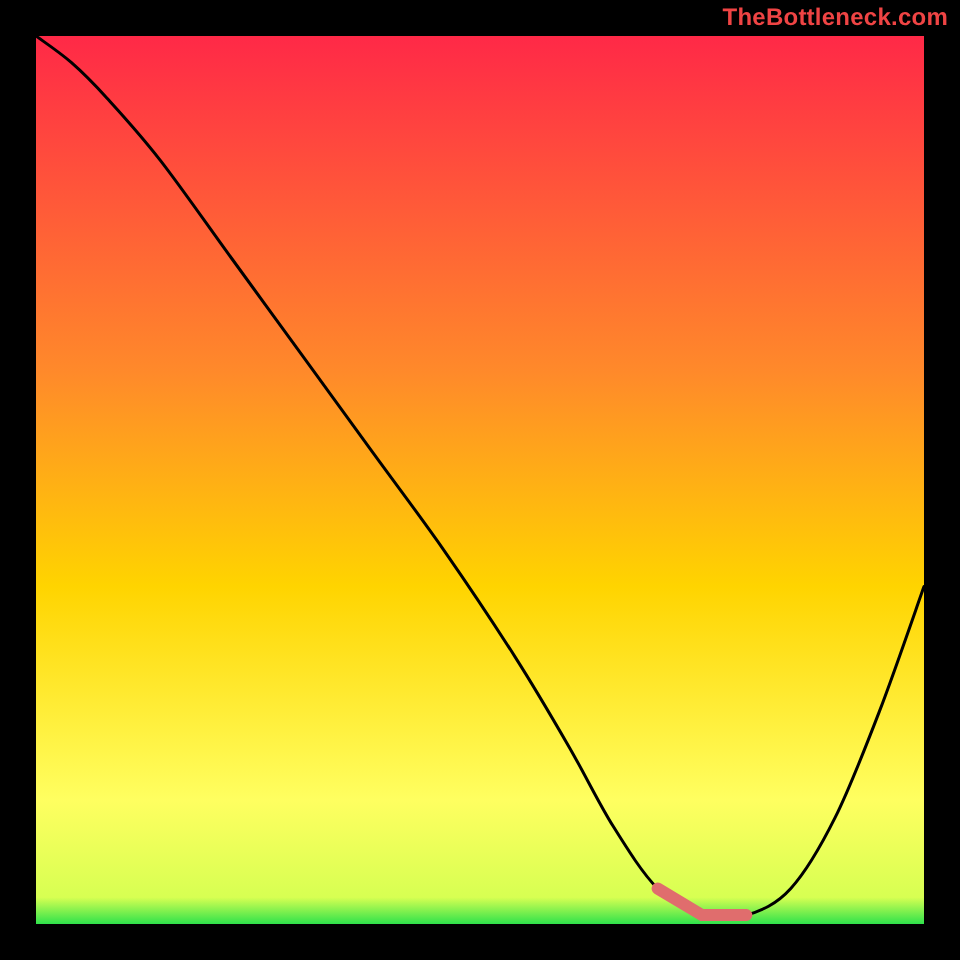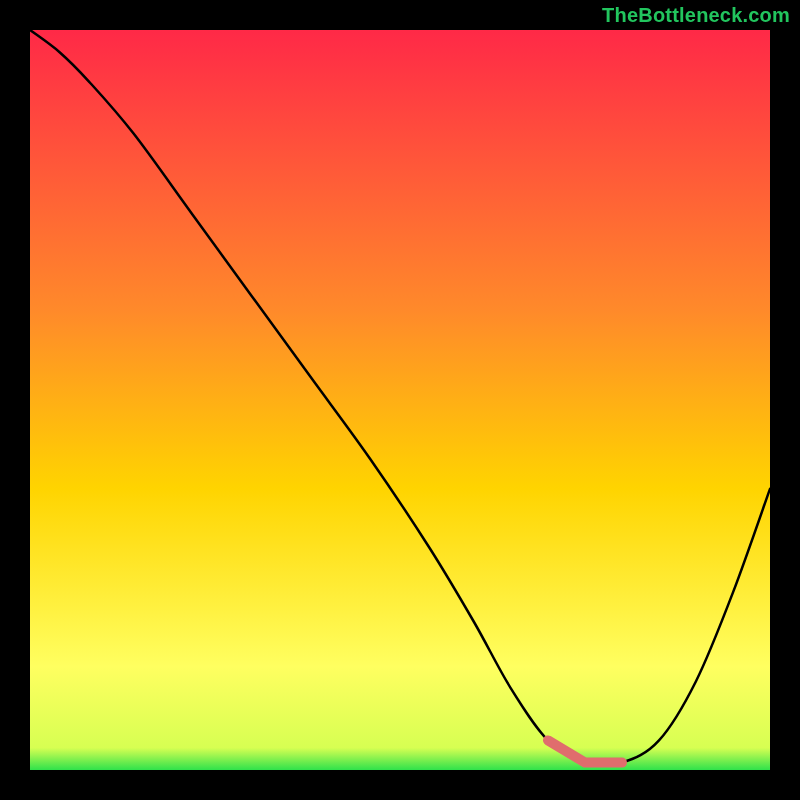--- a/index.html
+++ b/index.html
@@ -14,21 +14,21 @@
   .frame {
     position: relative;
     width: 800px;
     height: 800px;
     background: #000;
   }
   .watermark {
     position: absolute;
     top: 4px;
     right: 10px;
-    color: #22c55e;
+    color: #ef4444;
     font-size: 20px;
     font-weight: 600;
     letter-spacing: 0.2px;
     z-index: 3;
     margin-left: 32px;
   }
   .plot-wrap {
     position: absolute;
     left: 30px;
     top: 30px;

